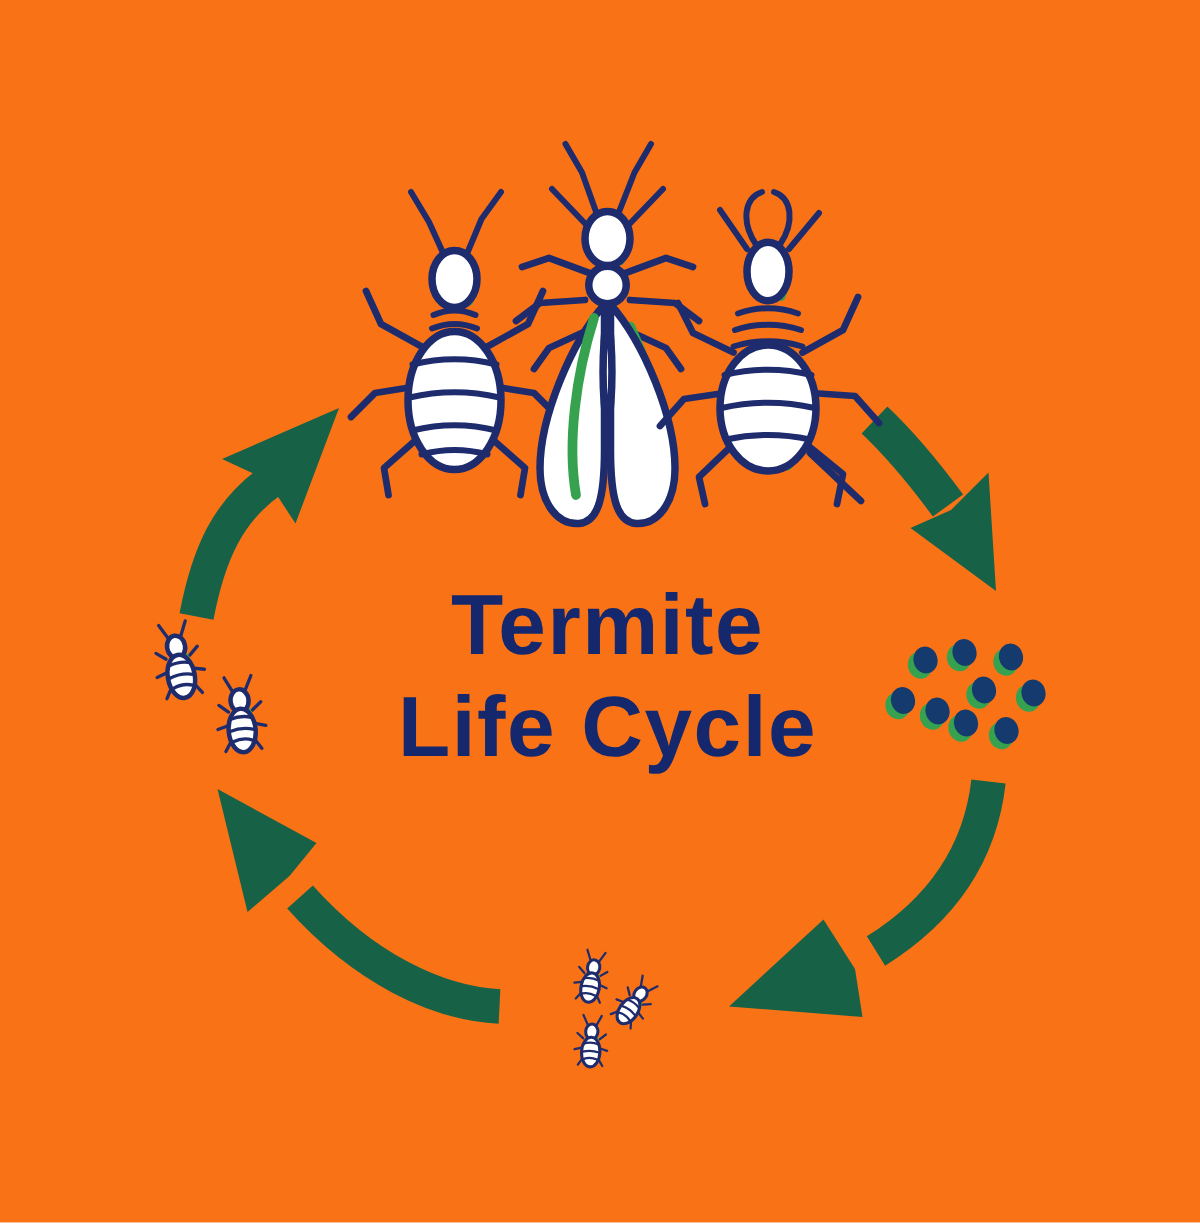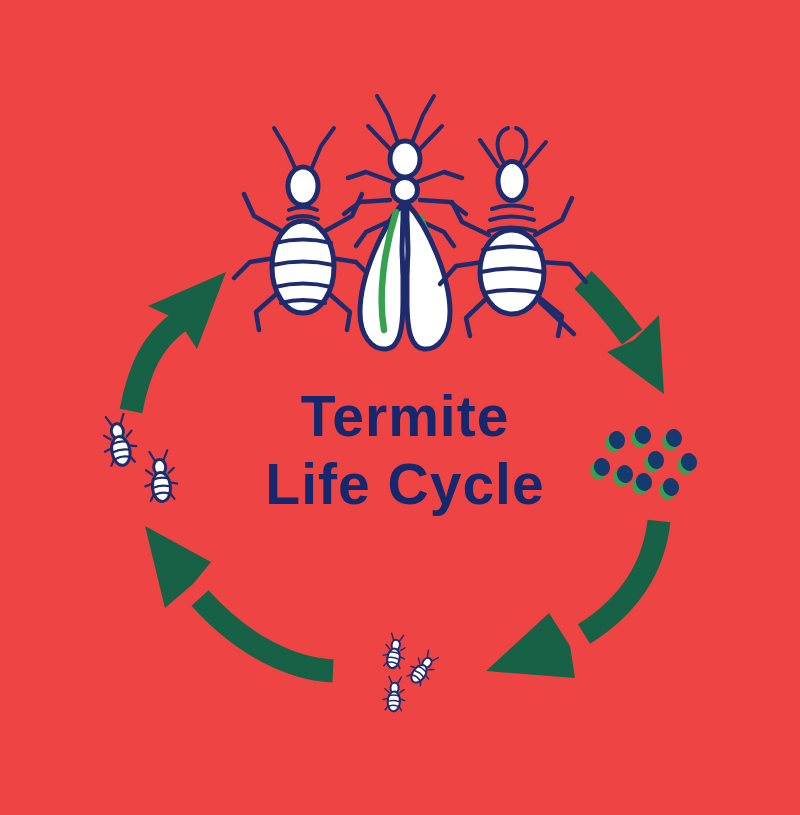--- a/index.html
+++ b/index.html
@@ -1,16 +1,16 @@
 <!DOCTYPE html>
 <html><head>
 <meta charset="utf-8">
 <style>
   html,body{margin:0;padding:0;background:#ffffff;}
-  .stage{width:800px;height:815px;position:relative;overflow:hidden;background:#ef4444;}
+  .stage{width:800px;height:815px;position:relative;overflow:hidden;background:#f97316;}
   svg{display:block;}
   
   .outline{fill:#ffffff;stroke:#1e2c6e;stroke-width:5;stroke-linejoin:round;}
   .line{fill:none;stroke:#1e2c6e;stroke-width:4.5;stroke-linecap:round;stroke-linejoin:round;}
   .thin{stroke-width:4;}
   .green{fill:none;stroke:#36a24f;stroke-linecap:round;}
   
   .m-out{fill:#ffffff;stroke:#1e2c6e;stroke-width:3;}
   .m-line{fill:none;stroke:#1e2c6e;stroke-width:2.2;stroke-linecap:round;}
   .m-green{fill:none;stroke:#36a24f;stroke-width:3;stroke-linecap:round;}

